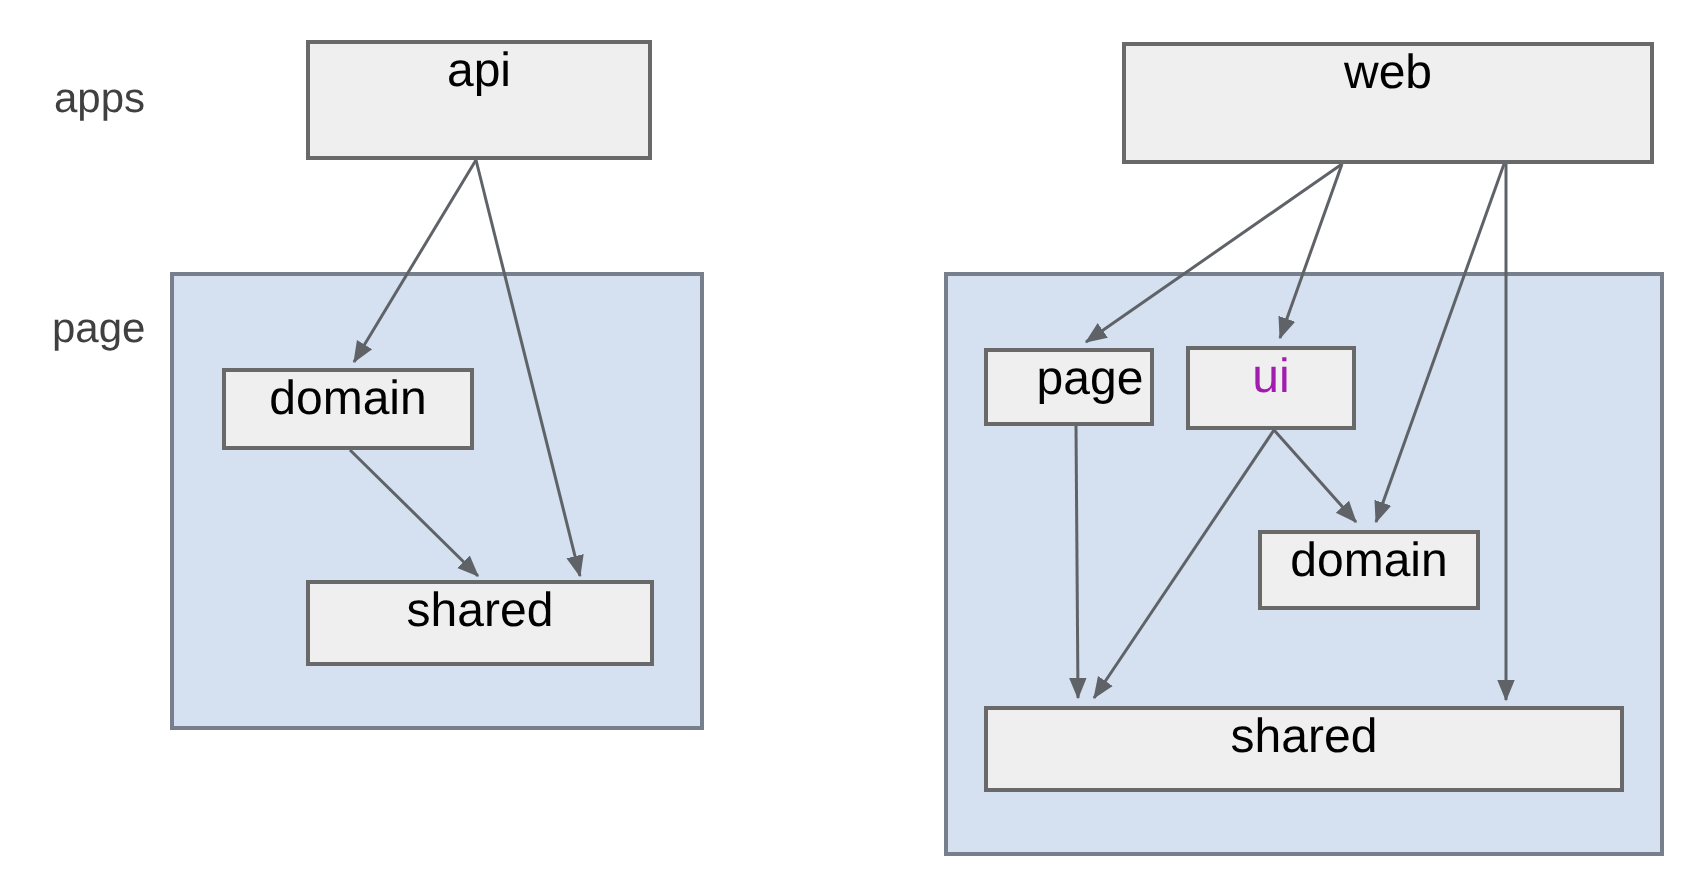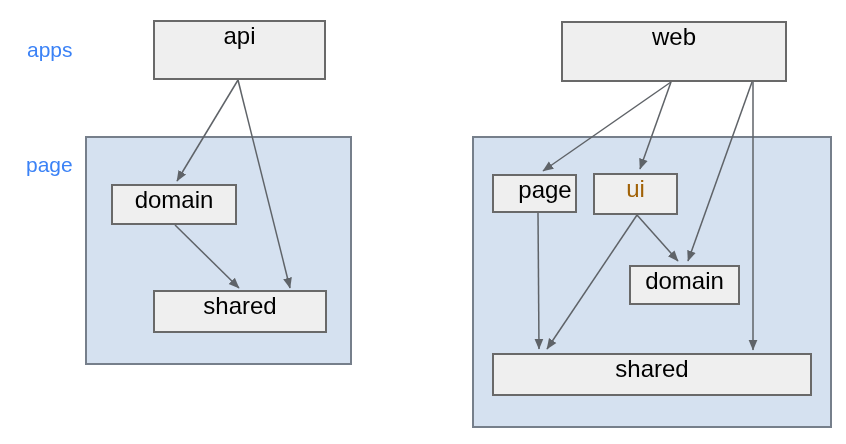--- a/index.html
+++ b/index.html
@@ -12,21 +12,21 @@
     width: 846px;
     height: 444px;
     background: #ffffff;
     font-family: "Liberation Sans", sans-serif;
     overflow: hidden;
   }
   .row-label {
     position: absolute;
     font-size: 21px;
     line-height: 1;
-    color: #3b82f6;
+    color: #404040;
     white-space: nowrap;
     z-index: 4;
   }
   #label-apps { left: 27px; top: 39px; }
   #label-libs { left: 26px; top: 154px; }
   .group-container {
     position: absolute;
     box-sizing: border-box;
     border: 2px solid #767f8b;
     z-index: 1;
@@ -85,27 +85,27 @@
   <div id="nodes">
       <div class="node" style="left: 153px; top: 20px; width: 173px; height: 60px; background: rgb(239, 239, 239); border-color: rgb(105, 105, 105); color: rgb(0, 0, 0);">
         <span>api</span>
       </div>
       <div class="node" style="left: 111px; top: 184px; width: 126px; height: 41px; background: rgb(239, 239, 239); border-color: rgb(105, 105, 105); color: rgb(0, 0, 0);">
         <span>domain</span>
       </div>
       <div class="node" style="left: 153px; top: 290px; width: 174px; height: 43px; background: rgb(239, 239, 239); border-color: rgb(105, 105, 105); color: rgb(0, 0, 0);">
         <span>shared</span>
       </div>
-      <div class="node" style="left: 561px; top: 21px; width: 226px; height: 61px; background: rgb(239, 239, 239); border-color: rgb(105, 105, 105); color: rgb(0, 0, 0);">
+      <div class="node" style="left: 561px; top: 21px; width: 266px; height: 61px; background: rgb(239, 239, 239); border-color: rgb(105, 105, 105); color: rgb(0, 0, 0);">
         <span>web</span>
       </div>
       <div class="node" style="left: 492px; top: 174px; width: 85px; height: 39px; background: rgb(239, 239, 239); border-color: rgb(105, 105, 105); color: rgb(0, 0, 0); padding-left: 21px;">
         <span>page</span>
       </div>
-      <div class="node" style="left: 593px; top: 173px; width: 85px; height: 42px; background: rgb(239, 239, 239); border-color: rgb(105, 105, 105); color: #a16207;">
+      <div class="node" style="left: 593px; top: 173px; width: 85px; height: 42px; background: rgb(239, 239, 239); border-color: rgb(105, 105, 105); color: #a21caf;">
         <span>ui</span>
       </div>
       <div class="node" style="left: 629px; top: 265px; width: 111px; height: 40px; background: rgb(239, 239, 239); border-color: rgb(105, 105, 105); color: rgb(0, 0, 0);">
         <span>domain</span>
       </div>
       <div class="node" style="left: 492px; top: 353px; width: 320px; height: 43px; background: rgb(239, 239, 239); border-color: rgb(105, 105, 105); color: rgb(0, 0, 0);">
         <span>shared</span>
       </div>
     </div>
 </div>

